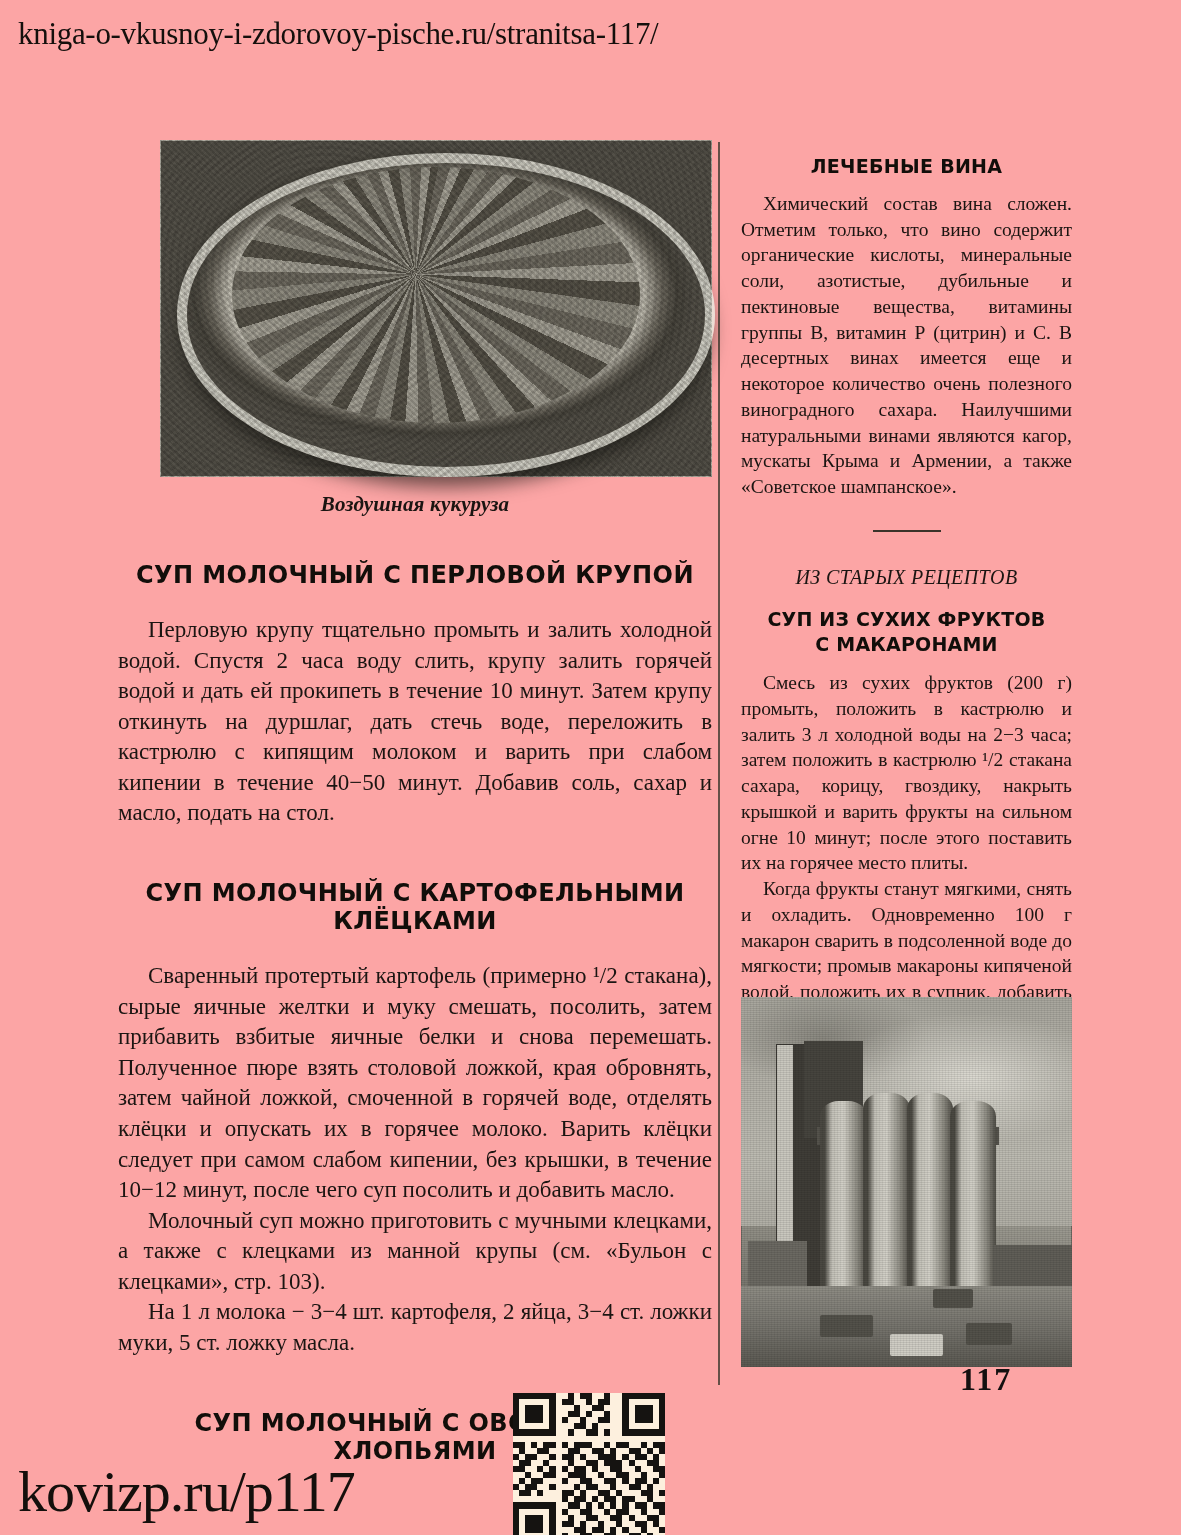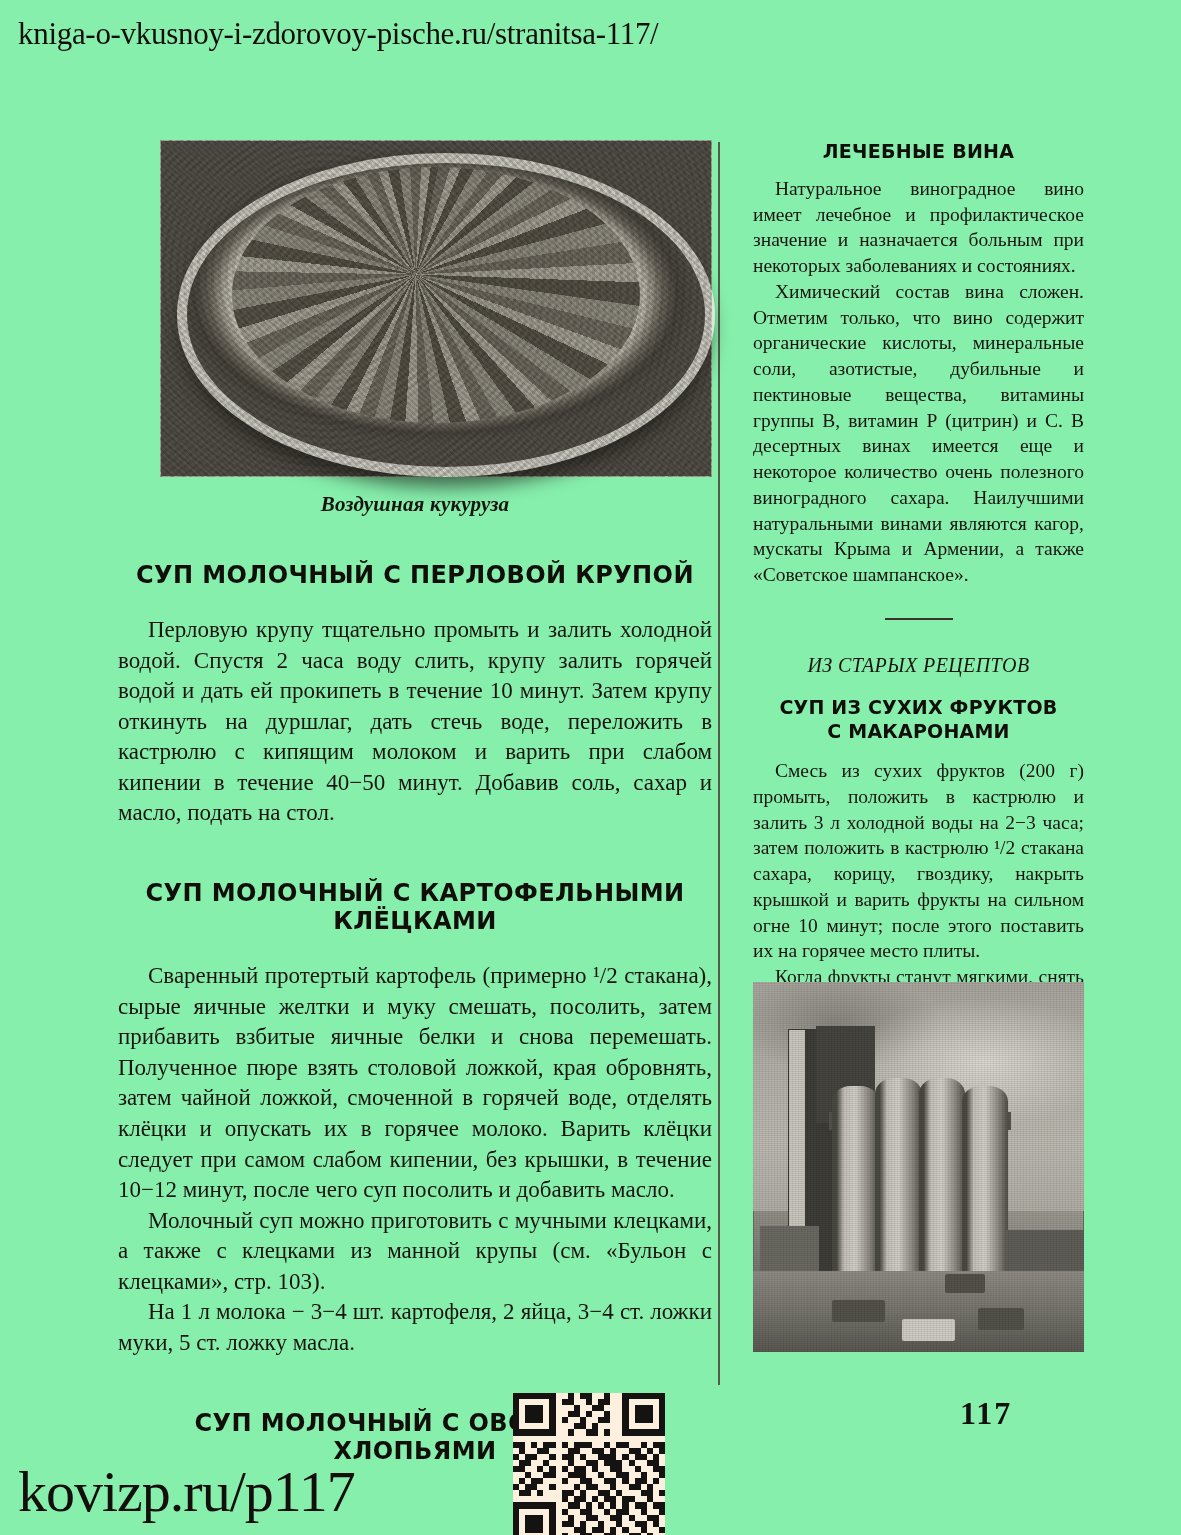--- a/index.html
+++ b/index.html
@@ -4,21 +4,21 @@
 <style>
   html, body {
     margin: 0;
     padding: 0;
     background: #fdf0de;
   }
   .page {
     position: relative;
     width: 1181px;
     height: 1535px;
-    background: #86efac;
+    background: #fca5a5;
     overflow: hidden;
     font-family: "Liberation Serif", "DejaVu Serif", serif;
     color: #1b1512;
   }
 
   
   .url-header {
     position: absolute;
     left: 18px;
     top: 16px;
@@ -43,23 +43,22 @@
   
   .col-left {
     position: absolute;
     left: 118px;
     top: 132px;
     width: 594px;
   }
   .col-right {
     position: absolute;
     left: 741px;
-    top: 140px;
+    top: 155px;
     width: 331px;
-    margin-left: 12px;
   }
   .divider {
     position: absolute;
     left: 718px;
     top: 142px;
     width: 2px;
     height: 1243px;
     background: #4a4036;
     opacity: 0.85;
   }
@@ -276,21 +275,21 @@
   .rcol p.body {
     font-size: 19.5px;
     line-height: 1.32;
     text-indent: 22px;
   }
 
   
   .page-number {
     position: absolute;
     left: 960px;
-    top: 1395px;
+    top: 1361px;
     font-family: "Liberation Serif", "DejaVu Serif", serif;
     font-size: 32px;
     font-weight: bold;
     letter-spacing: 2px;
     color: #141010;
   }
 
   
   .qr {
     position: absolute;
@@ -327,21 +326,20 @@
     <p class="body">Молочный суп можно приготовить с мучными клецками, а также с клецками из манной крупы (см. «Бульон с клецками», стр. 103).</p>
     <p class="body">На 1 л молока − 3−4 шт. картофеля, 2 яйца, 3−4 ст. ложки муки, 5 ст. ложку масла.</p>
 
     <h2 class="recipe-title tight">СУП МОЛОЧНЫЙ С ОВСЯНЫМИ ХЛОПЬЯМИ</h2>
 
   </div>
 
   <div class="col-right rcol">
 
     <h3 class="section-title">ЛЕЧЕБНЫЕ ВИНА</h3>
-    <p class="body">Натуральное виноградное вино имеет лечебное и профилактическое значение и назначается больным при некоторых заболеваниях и состояниях.</p>
     <p class="body">Химический состав вина сложен. Отметим только, что вино содержит органические кислоты, минеральные соли, азотистые, дубильные и пектиновые вещества, витамины группы В, витамин Р (цитрин) и С. В десертных винах имеется еще и некоторое количество очень полезного виноградного сахара. Наилучшими натуральными винами являются кагор, мускаты Крыма и Армении, а также «Советское шампанское».</p>
 
     <div class="rule"></div>
 
     <div class="eyebrow">ИЗ СТАРЫХ РЕЦЕПТОВ</div>
 
     <h3 class="recipe-sub">
       <span>СУП ИЗ СУХИХ ФРУКТОВ</span><br>
       <span>С МАКАРОНАМИ</span>
     </h3>

